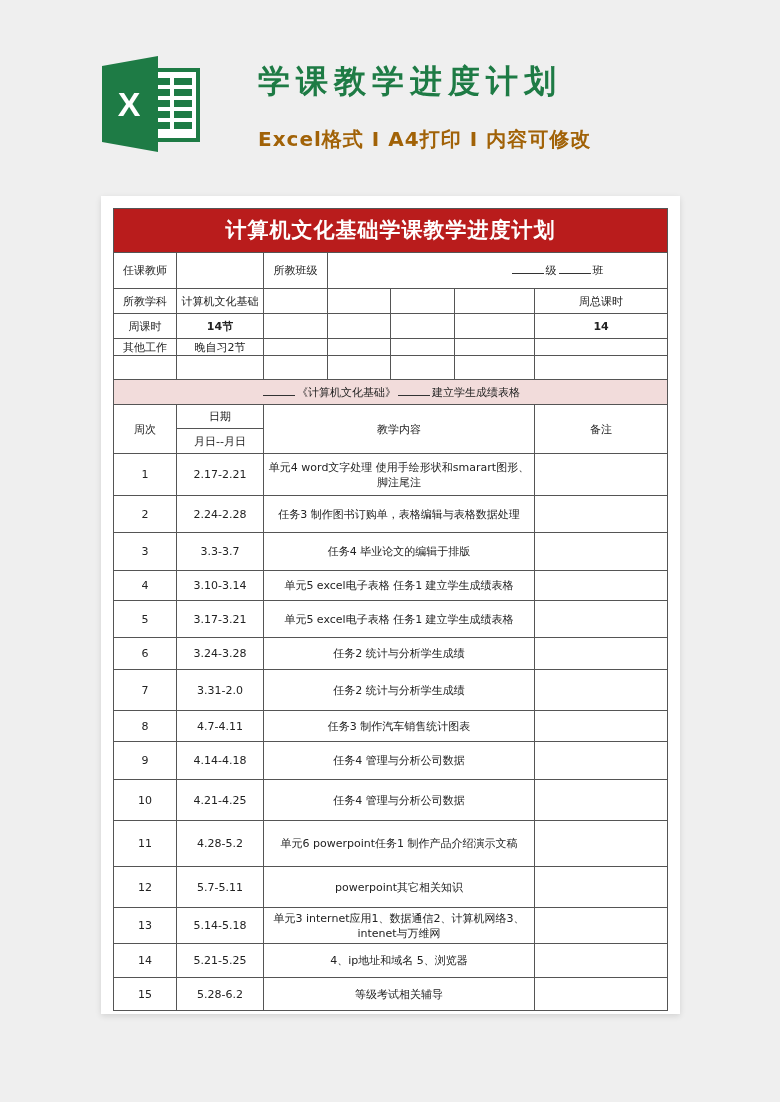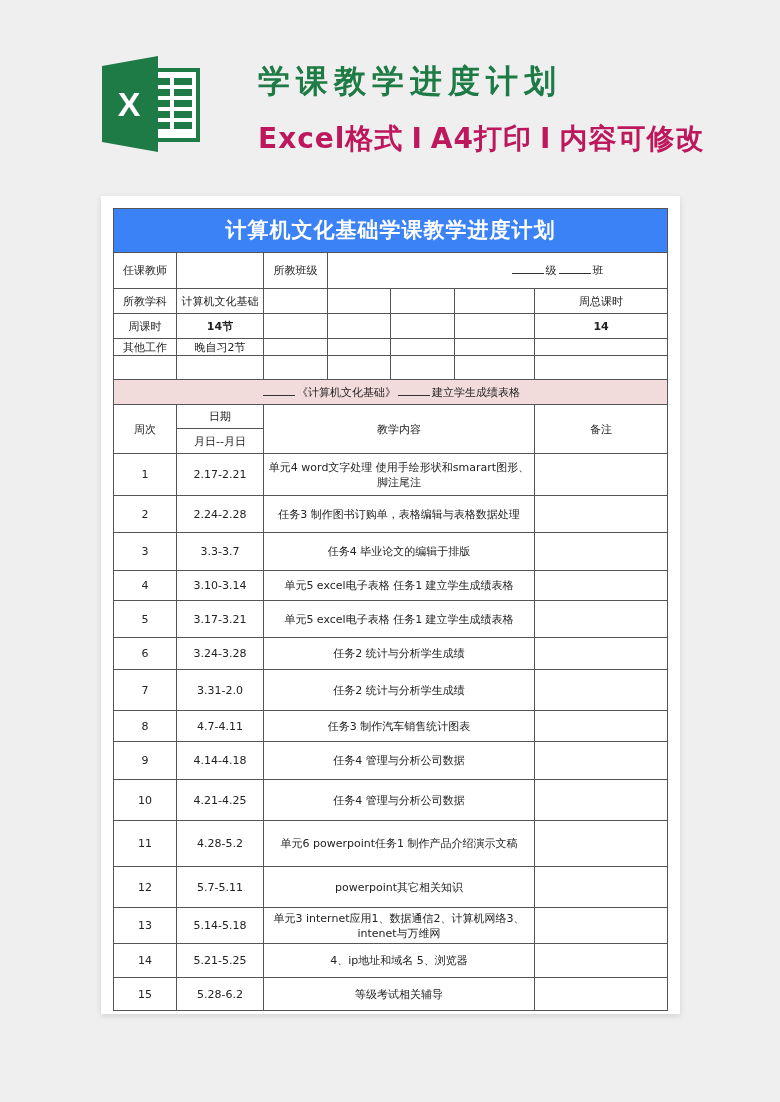--- a/index.html
+++ b/index.html
@@ -14,21 +14,21 @@
   .logo {
     position: absolute; left: 100px; top: 56px; width: 100px; height: 96px;
   }
   .headline {
     position: absolute; left: 258px; top: 52px;
     font-size: 32px; font-weight: bold; color: #1e7b45;
     letter-spacing: 6px; line-height: 58px; white-space: nowrap;
   }
   .subline {
     position: absolute; left: 258px; top: 124px;
-    font-size: 28px; font-weight: bold; color: #be185d;
+    font-size: 20px; font-weight: bold; color: #a16207;
     letter-spacing: 1px; line-height: 30px; white-space: nowrap;
   }
   .subline .sep { display: inline-block; margin: 0 8px; }
 
   
   .card {
     position: absolute; left: 101px; top: 196px; width: 579px; height: 818px;
     background: #ffffff;
     box-shadow: 0 2px 6px rgba(0,0,0,0.12);
   }
@@ -41,21 +41,21 @@
   }
   table.sheet td {
     border: 1px solid #555;
     text-align: center;
     vertical-align: middle;
     padding: 0 2px;
     line-height: 15px;
     overflow: hidden;
   }
   td.title-cell {
-    background: #3b82f6; color: #fff;
+    background: #b91c1c; color: #fff;
     font-size: 21px; font-weight: bold;
     letter-spacing: 1px;
     border-color: #973638;
     margin-left: 47px;
   }
   td.subtitle-cell { background: #f2dcdb; }
   td.left { text-align: left; padding-left: 2px; margin-top: 40px; }
   td.bold { font-weight: bold; }
   .blank-line { display: inline-block; width: 32px; border-bottom: 1px solid #333; height: 10px; vertical-align: baseline; margin: 0 2px; }
 </style>

